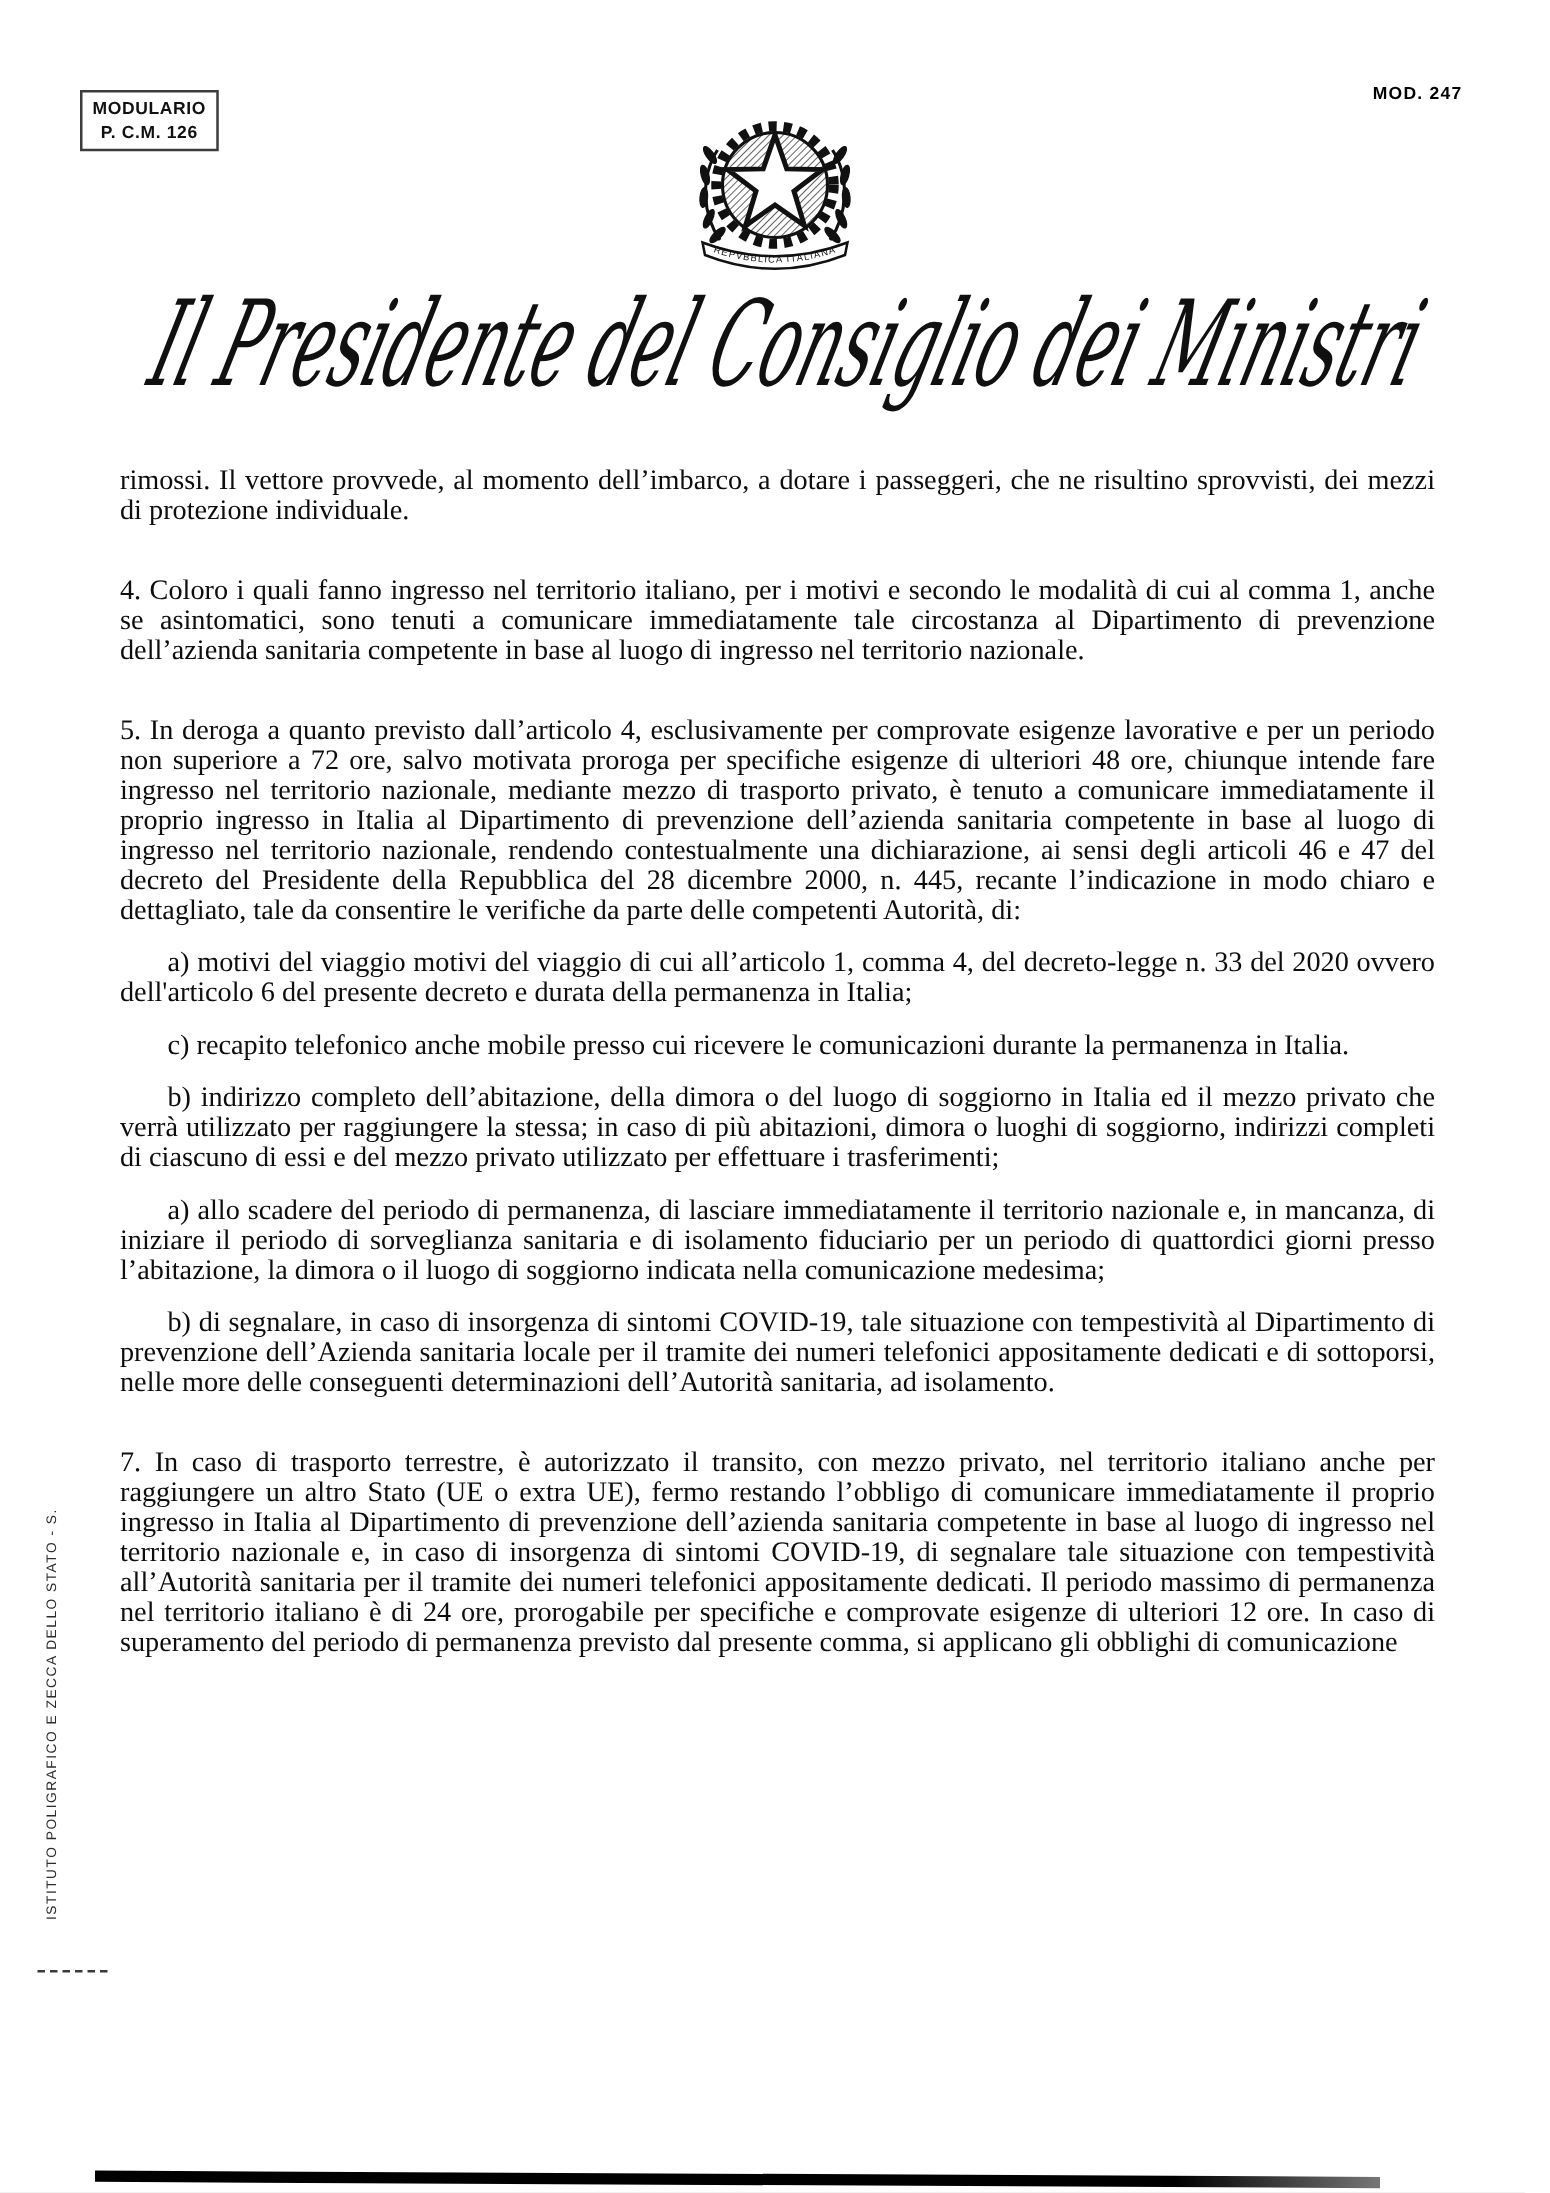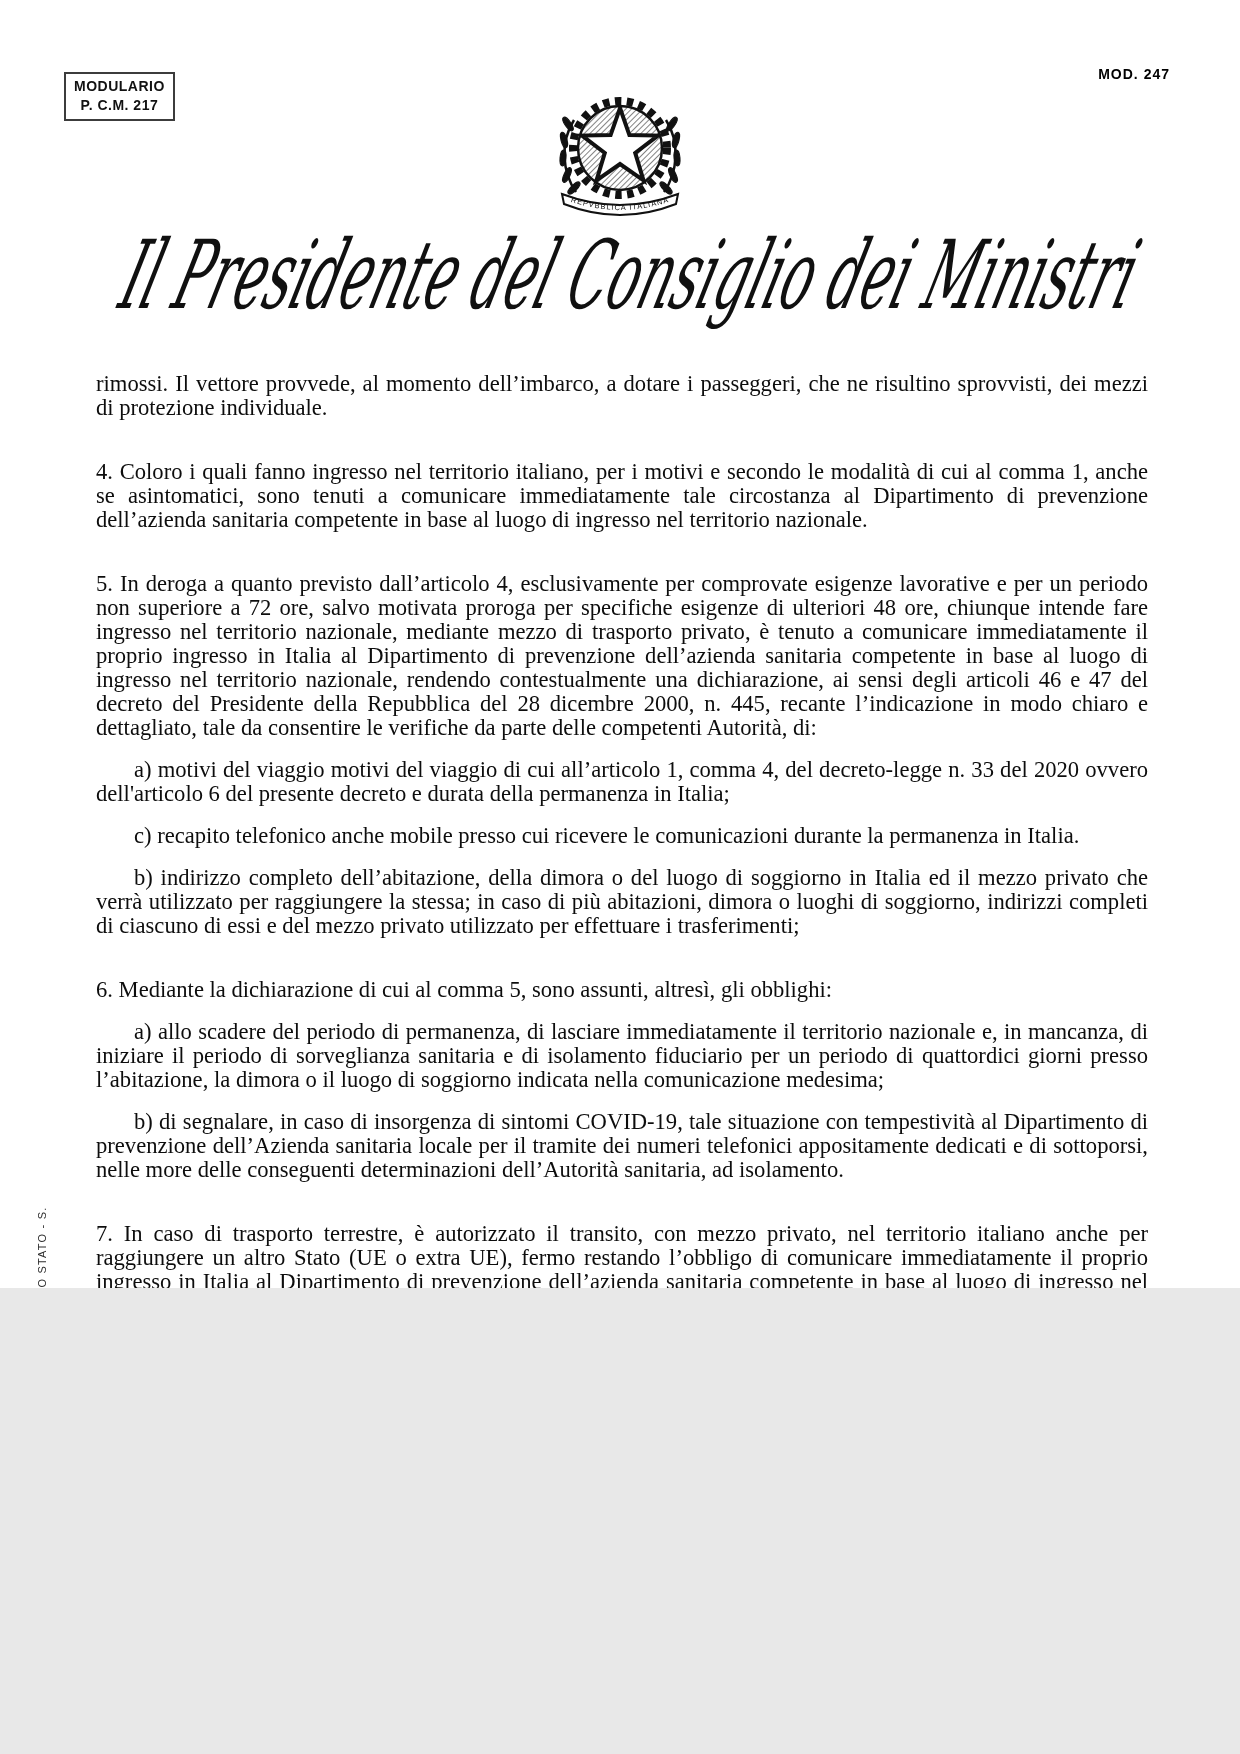--- a/index.html
+++ b/index.html
@@ -1,18 +1,18 @@
 <!DOCTYPE html>
 <html><head>
 <meta charset="utf-8">
 <style>
   html,body{margin:0;padding:0;background:#e8e8e8;}
   .page{
     position:relative;
-    width:1240px;height:1288px;
+    width:1240px;height:1754px;
     background:#ffffff;
     margin:0 auto;
     overflow:hidden;
     font-family:"Liberation Serif", serif;
     color:#0d0d0d;
     text-decoration:underline;
   }
   
   .form-box{
     position:absolute;left:64px;top:72px;
@@ -79,21 +79,21 @@
     transform:rotate(0.28deg);
   }
 </style>
 </head>
 <body>
 
 <div class="page">
 
   <div class="form-box">
     <div>MODULARIO</div>
-    <div>P. C.M. 217</div>
+    <div>P. C.M. 126</div>
   </div>
 
   <div class="mod-number">MOD. 247</div>
 
   <svg class="emblem" viewBox="-63 -64 126 134">
     <defs>
       <pattern id="hatch" width="4" height="4" patternUnits="userSpaceOnUse" patternTransform="rotate(45)">
         <line x1="0" y1="0" x2="0" y2="4" stroke="#1a1a1a" stroke-width="1.1"></line>
       </pattern>
       <path id="bannerPath" d="M -54,52 Q 0,72 54,52"></path>
@@ -131,21 +131,20 @@
 
   <div class="imprint">ISTITUTO POLIGRAFICO E ZECCA DELLO STATO - S.</div>
 
   <div class="doc-body">
     <p class="para">rimossi. Il vettore provvede, al momento dell’imbarco, a dotare i passeggeri, che ne risultino sprovvisti, dei mezzi di protezione individuale.</p>
     <p class="para gap">4. Coloro i quali fanno ingresso nel territorio italiano, per i motivi e secondo le modalità di cui al comma 1, anche se asintomatici, sono tenuti a comunicare immediatamente tale circostanza al Dipartimento di prevenzione dell’azienda sanitaria competente in base al luogo di ingresso nel territorio nazionale.</p>
     <p class="para gap">5. In deroga a quanto previsto dall’articolo 4, esclusivamente per comprovate esigenze lavorative e per un periodo non superiore a 72 ore, salvo motivata proroga per specifiche esigenze di ulteriori 48 ore, chiunque intende fare ingresso nel territorio nazionale, mediante mezzo di trasporto privato, è tenuto a comunicare immediatamente il proprio ingresso in Italia al Dipartimento di prevenzione dell’azienda sanitaria competente in base al luogo di ingresso nel territorio nazionale, rendendo contestualmente una dichiarazione, ai sensi degli articoli 46 e 47 del decreto del Presidente della Repubblica del 28 dicembre 2000, n. 445, recante l’indicazione in modo chiaro e dettagliato, tale da consentire le verifiche da parte delle competenti Autorità, di:</p>
     <p class="para item">a) motivi del viaggio motivi del viaggio di cui all’articolo 1, comma 4, del decreto-legge n. 33 del 2020 ovvero dell'articolo 6 del presente decreto e durata della permanenza in Italia;</p>
     <p class="para item">c) recapito telefonico anche mobile presso cui ricevere le comunicazioni durante la permanenza in Italia.</p>
     <p class="para item">b) indirizzo completo dell’abitazione, della dimora o del luogo di soggiorno in Italia ed il mezzo privato che verrà utilizzato per raggiungere la stessa; in caso di più abitazioni, dimora o luoghi di soggiorno, indirizzi completi di ciascuno di essi e del mezzo privato utilizzato per effettuare i trasferimenti;</p>
-    <p class="para gap">6. Mediante la dichiarazione di cui al comma 5, sono assunti, altresì, gli obblighi:</p>
     <p class="para item">a) allo scadere del periodo di permanenza, di lasciare immediatamente il territorio nazionale e, in mancanza, di iniziare il periodo di sorveglianza sanitaria e di isolamento fiduciario per un periodo di quattordici giorni presso l’abitazione, la dimora o il luogo di soggiorno indicata nella comunicazione medesima;</p>
     <p class="para item">b) di segnalare, in caso di insorgenza di sintomi COVID-19, tale situazione con tempestività al Dipartimento di prevenzione dell’Azienda sanitaria locale per il tramite dei numeri telefonici appositamente dedicati e di sottoporsi, nelle more delle conseguenti determinazioni dell’Autorità sanitaria, ad isolamento.</p>
     <p class="para gap">7. In caso di trasporto terrestre, è autorizzato il transito, con mezzo privato, nel territorio italiano anche per raggiungere un altro Stato (UE o extra UE), fermo restando l’obbligo di comunicare immediatamente il proprio ingresso in Italia al Dipartimento di prevenzione dell’azienda sanitaria competente in base al luogo di ingresso nel territorio nazionale e, in caso di insorgenza di sintomi COVID-19, di segnalare tale situazione con tempestività all’Autorità sanitaria per il tramite dei numeri telefonici appositamente dedicati. Il periodo massimo di permanenza nel territorio italiano è di 24 ore, prorogabile per specifiche e comprovate esigenze di ulteriori 12 ore. In caso di superamento del periodo di permanenza previsto dal presente comma, si applicano gli obblighi di comunicazione</p>
   </div>
 
   <div class="margin-dash"></div>
 
   <div class="bottom-bar"></div>
 
 </div>

